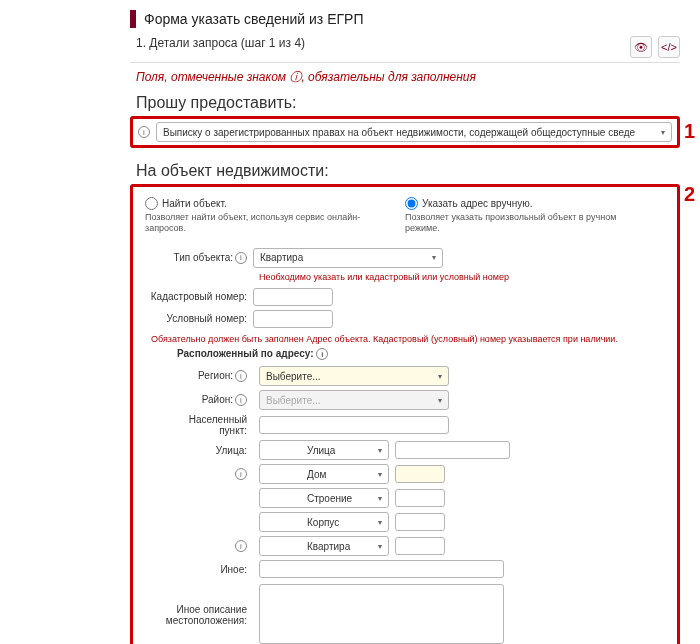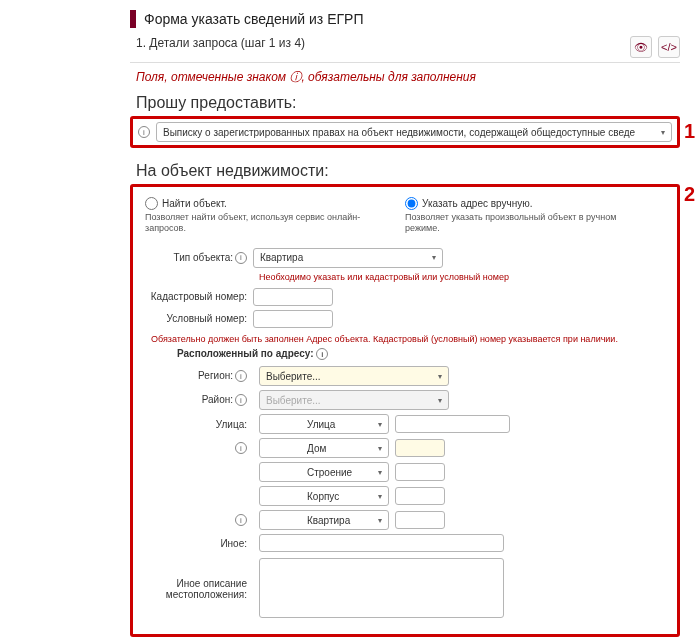--- a/index.html
+++ b/index.html
@@ -138,20 +138,24 @@
         <div class="form-label">
             <span>Район:</span>
             <span class="info-circle">i</span>
           </div>
         <div class="select w-region-disabled">
           <span>Выберите...</span>
           <span class="chev">▾</span>
         </div>
       </div>
       <div class="multi-row">
+        <div class="form-label">Населенный пункт:</div>
+        <input class="input w-long" style="">
+      </div>
+      <div class="multi-row">
         <div class="form-label">Улица:</div>
         <div class="select w-sub">
           <span>Улица</span>
           <span class="chev">▾</span>
         </div>
         <input class="input w-med" style="">
       </div>
       <div class="multi-row">
         <div class="form-label withicon">
             <span class="info-circle">i</span>

